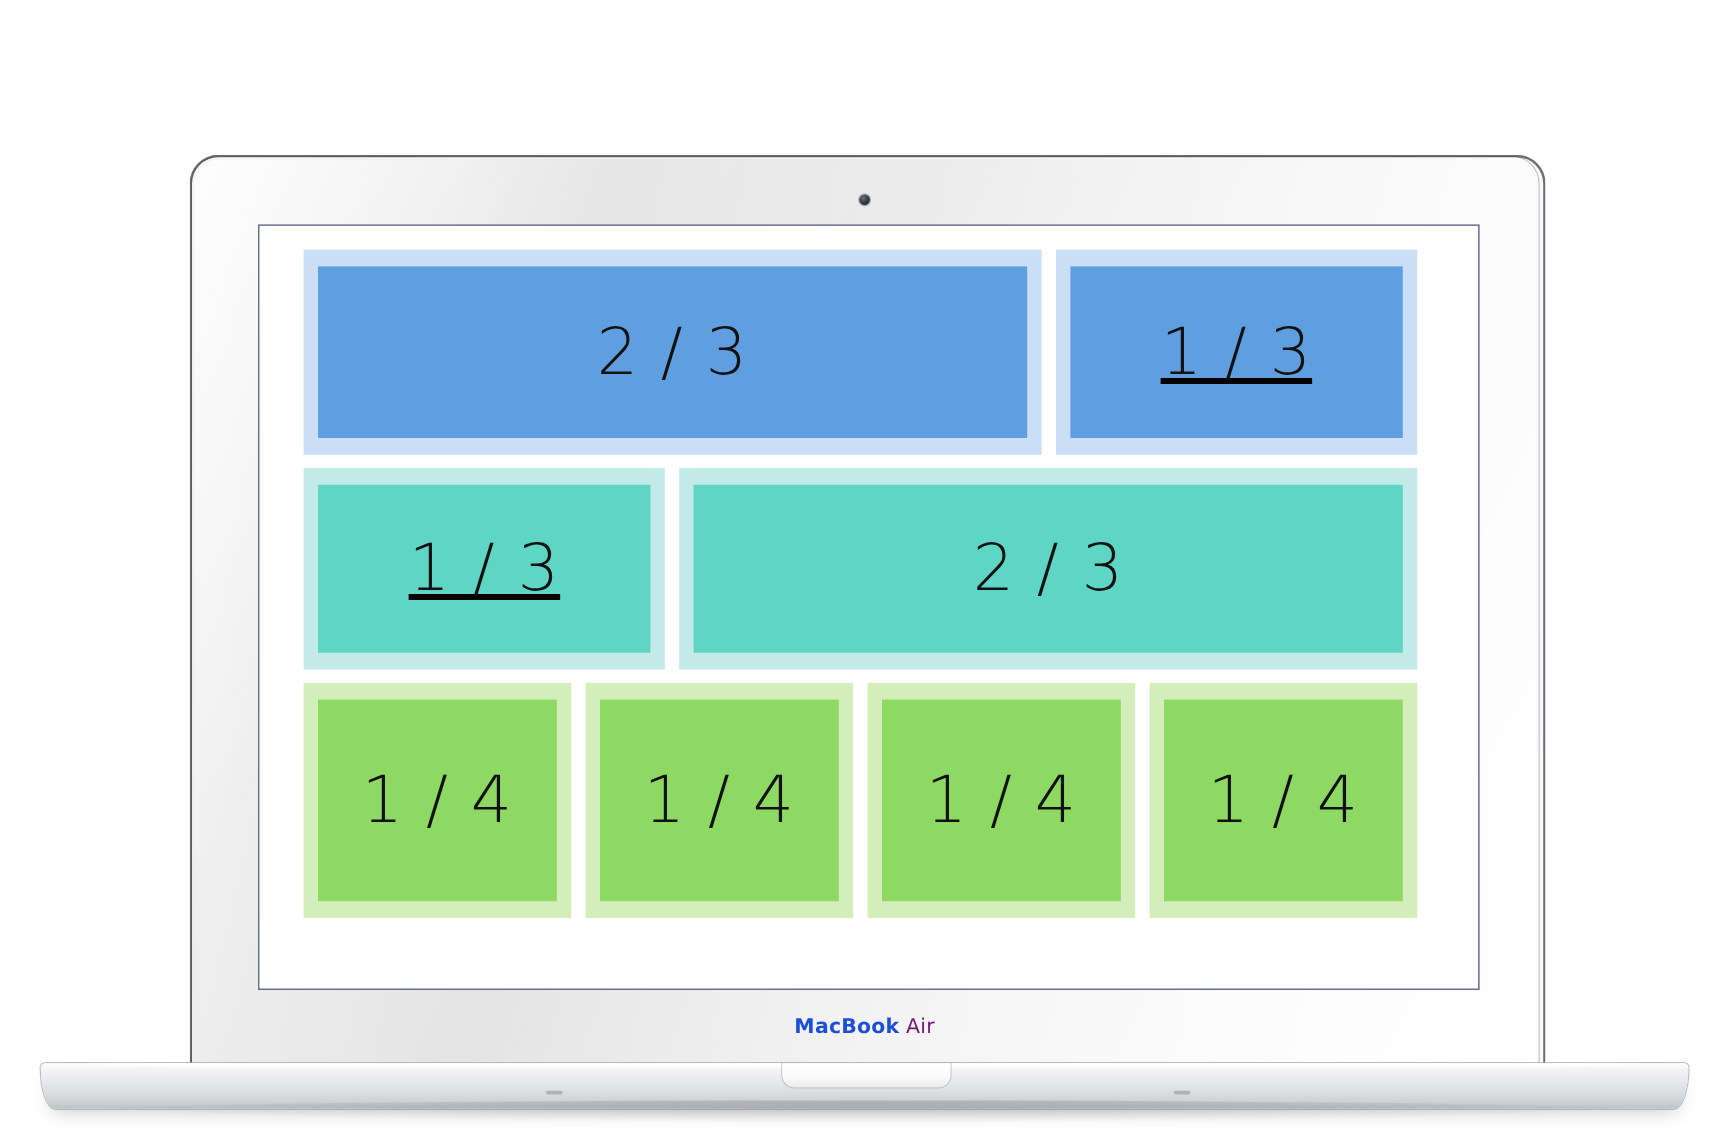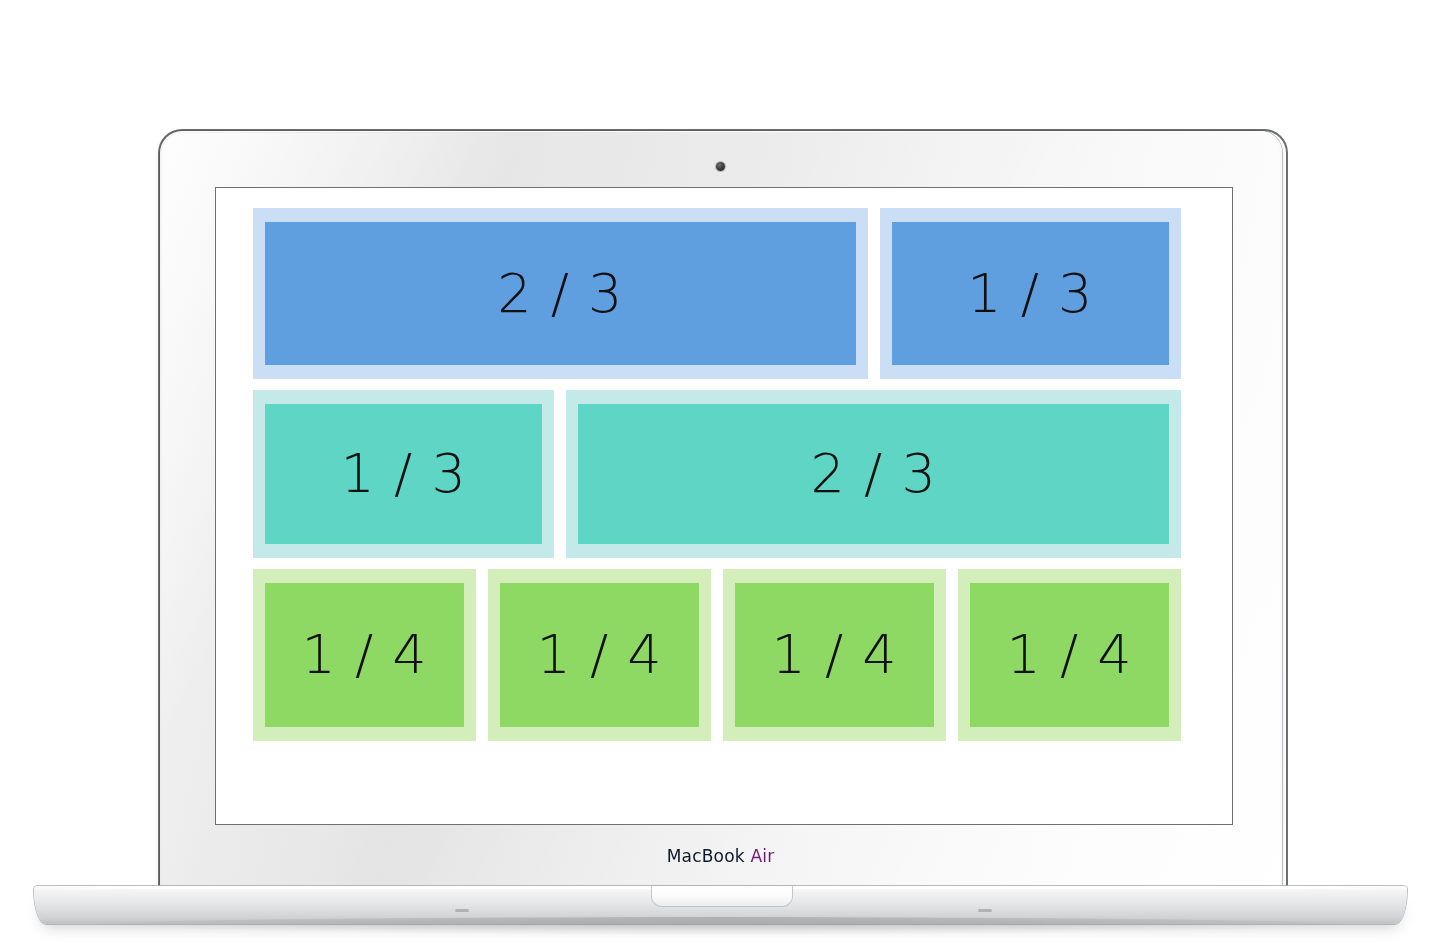--- a/index.html
+++ b/index.html
@@ -100,22 +100,22 @@
     left: 0;
     top: 846px;
     width: 1441px;
     text-align: center;
     font-size: 17px;
     letter-spacing: 0.2px;
     color: #8d8f92;
     white-space: nowrap;
   }
   .model-label .strong {
-    color: #0f172a;
-    font-weight: normal;
+    color: #1d4ed8;
+    font-weight: bold;
   }
   .model-label .light {
     color: #701a75;
     font-weight: normal;
   }
 
   
   .base {
     position: absolute;
     left: 34px;
@@ -194,21 +194,21 @@
     display: flex;
     width: 940px;
   }
   .grid-row.row-1 { margin-bottom: 11px; }
   .grid-row.row-2 { margin-bottom: 11px; }
 
   .col {
     position: relative;
   }
   .col.w-2-3 { width: 66.6666%; }
-  .col.w-1-3 { width: 33.3333%; }
+  .col.w-1-3 { width: 33.3333%; text-decoration: underline; }
   .col.w-1-4 { width: 25%; }
 
   .cell-outer {
     height: 100%;
     padding: 14px 12px;
     margin: 0 6px;
   }
   .cell-inner {
     display: flex;
     align-items: center;
@@ -218,21 +218,21 @@
     color: #111111;
     font-family: "DejaVu Sans", "Liberation Sans", sans-serif;
     font-weight: 300;
     letter-spacing: 1px;
     user-select: none;
   }
 
   
   .row-1 .cell-inner { height: 143px; }
   .row-2 .cell-inner { height: 140px; }
-  .row-3 .cell-inner { height: 144px; }
+  .row-3 .cell-inner { height: 168px; }
 
   
   .theme-blue  .cell-outer { background: #cadff5; }
   .theme-blue  .cell-inner { background: #5f9fe0; }
   .theme-teal  .cell-outer { background: #c3e9e9; }
   .theme-teal  .cell-inner { background: #5fd5c5; }
   .theme-green .cell-outer { background: #d3eebb; }
   .theme-green .cell-inner { background: #8ed864; }
 </style>
 </head>

